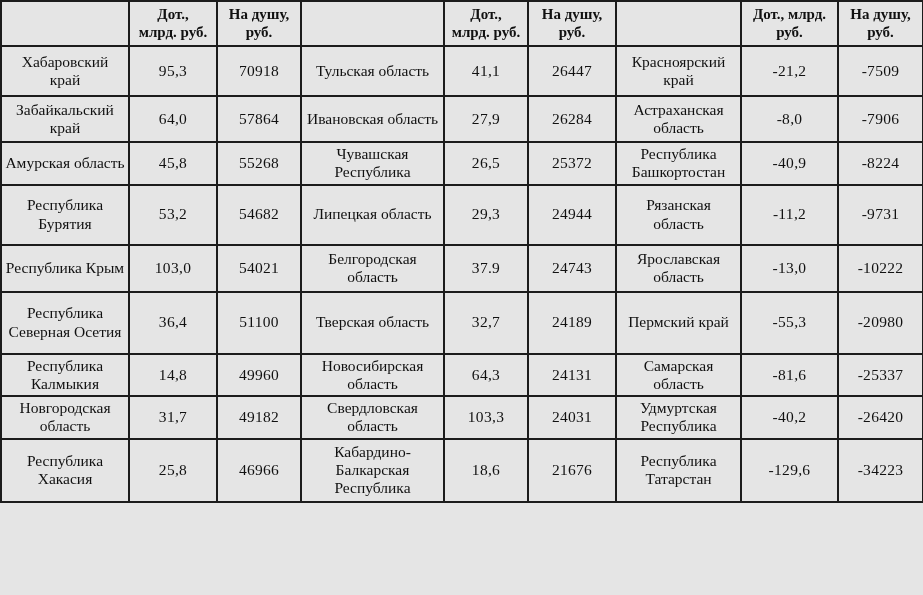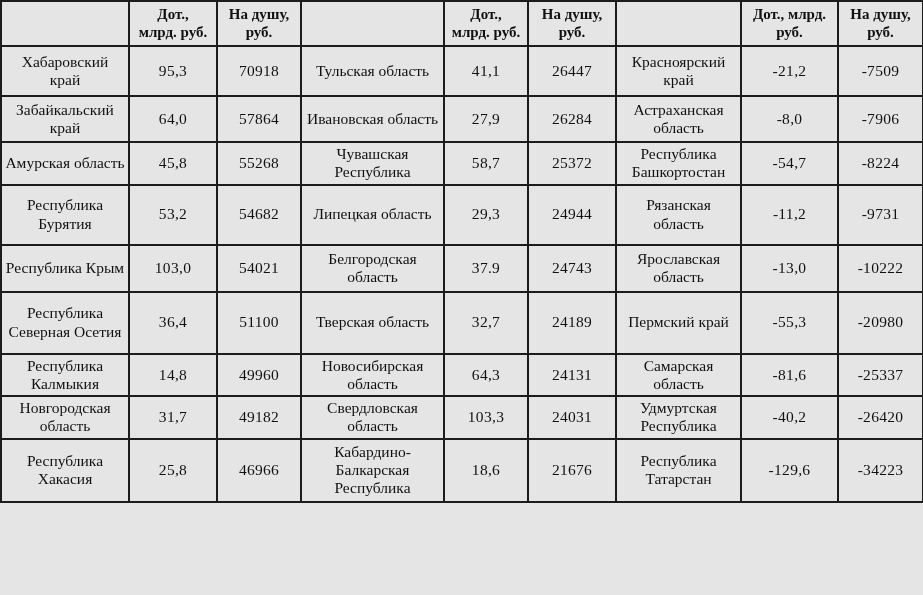--- a/index.html
+++ b/index.html
@@ -113,24 +113,24 @@
           <td class="value">26284</td>
           <td class="region">Астраханская область</td>
           <td class="value">-8,0</td>
           <td class="value">-7906</td>
         </tr>
         <tr>
           <td class="region">Амурская область</td>
           <td class="value">45,8</td>
           <td class="value">55268</td>
           <td class="region">Чувашская Республика</td>
-          <td class="value">58,7</td>
+          <td class="value">26,5</td>
           <td class="value">25372</td>
           <td class="region">Республика Башкортостан</td>
-          <td class="value">-54,7</td>
+          <td class="value">-40,9</td>
           <td class="value">-8224</td>
         </tr>
         <tr>
           <td class="region">Республика Бурятия</td>
           <td class="value">53,2</td>
           <td class="value">54682</td>
           <td class="region">Липецкая область</td>
           <td class="value">29,3</td>
           <td class="value">24944</td>
           <td class="region">Рязанская область</td>

